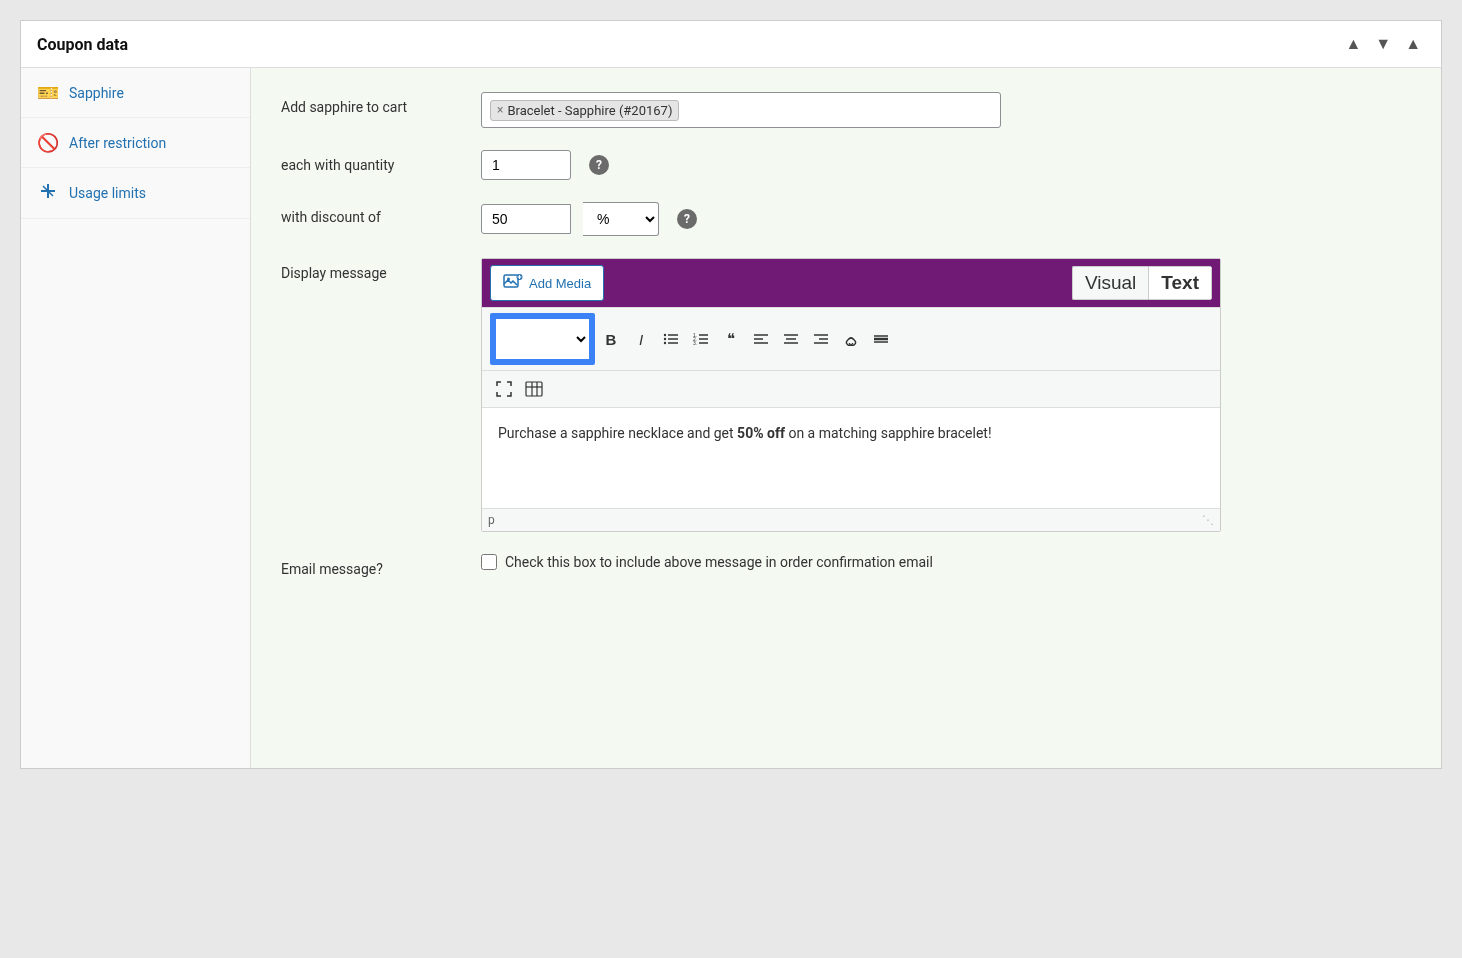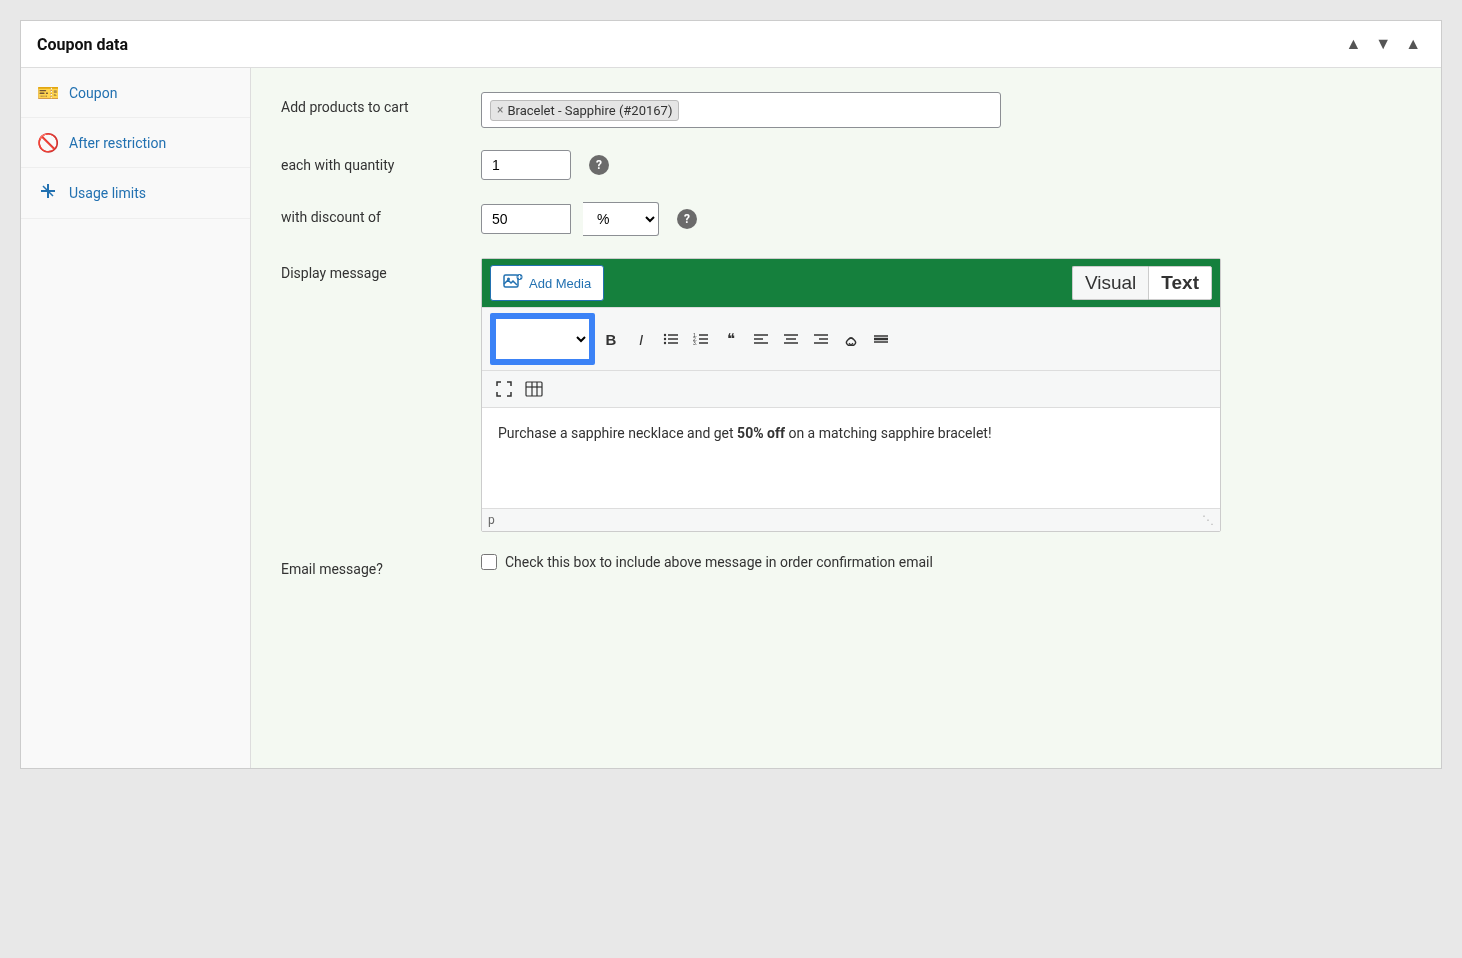--- a/index.html
+++ b/index.html
@@ -196,21 +196,21 @@
       border: 1px solid #ccc;
       border-radius: 2px;
       background: #fff;
     }
     .editor-topbar {
       display: flex;
       align-items: center;
       justify-content: space-between;
       padding: 6px 8px;
       border-bottom: 1px solid #ddd;
-      background: #15803d;
+      background: #701a75;
     }
     .add-media-btn {
       display: inline-flex;
       align-items: center;
       gap: 6px;
       background: #fff;
       border: 1px solid #2271b1;
       border-radius: 3px;
       padding: 6px 12px;
       color: #2271b1;
@@ -331,42 +331,42 @@
       <button>▼</button>
       <button>▲</button>
     </div>
   </div>
 
   <div class="panel-body">
 
     <div class="sidebar">
       <div class="sidebar-item">
         <span class="icon">🎫</span>
-        <span class="sidebar-item-label">Coupon</span>
+        <span class="sidebar-item-label">Sapphire</span>
       </div>
       <div class="sidebar-item">
         <span class="icon">🚫</span>
         <span class="sidebar-item-label">After restriction</span>
       </div>
       <div class="sidebar-item">
         <span class="icon">
           <svg width="18" height="18" viewBox="0 0 18 18" fill="none">
             <line x1="9" y1="2" x2="9" y2="16" stroke="#2271b1" stroke-width="2"></line>
             <line x1="2" y1="9" x2="16" y2="9" stroke="#2271b1" stroke-width="2"></line>
             <line x1="4" y1="4" x2="14" y2="14" stroke="#2271b1" stroke-width="1.5"></line>
           </svg>
         </span>
         <span class="sidebar-item-label">Usage limits</span>
       </div>
     </div>
 
     <div class="main-content">
 
       <div class="form-row">
-        <div class="form-label">Add products to cart</div>
+        <div class="form-label">Add sapphire to cart</div>
         <div class="form-control">
           <div class="tag-input-box">
             <span class="tag">
               <span class="tag-remove">×</span>
               <span>Bracelet - Sapphire (#20167)</span>
             </span>
           </div>
         </div>
       </div>
 

